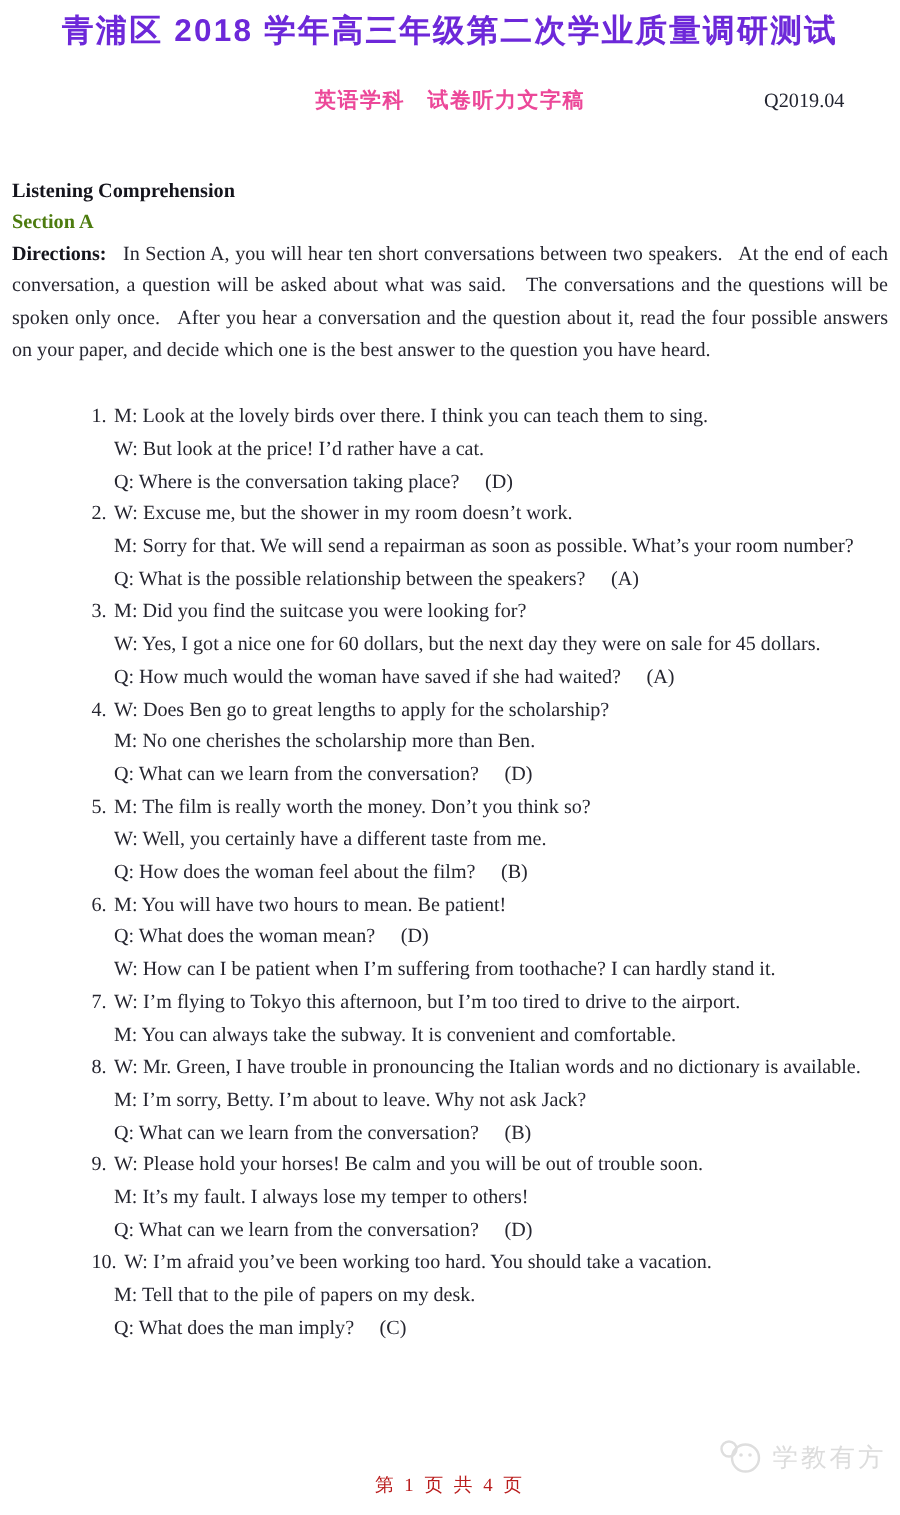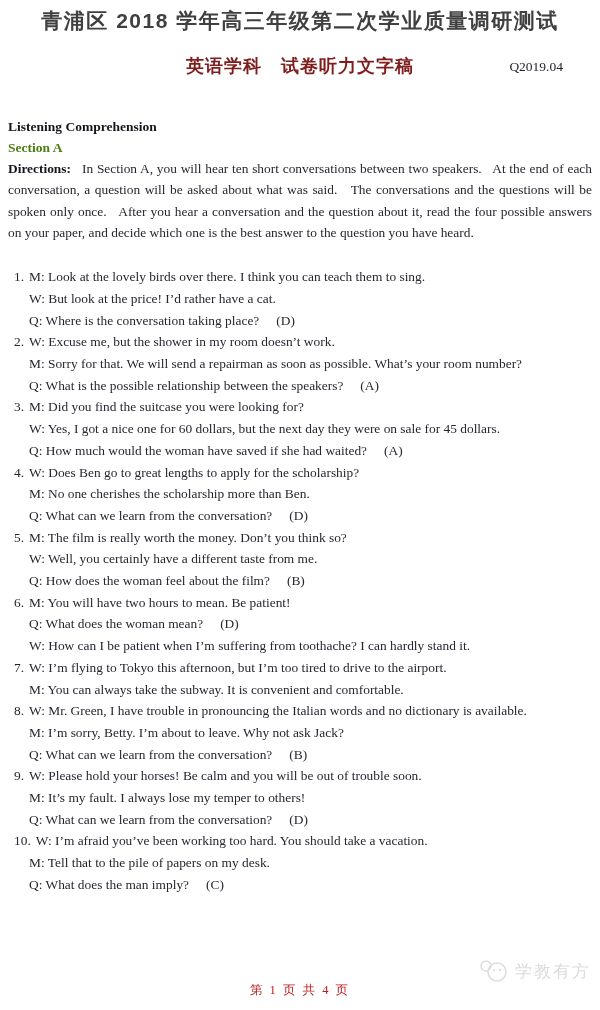--- a/index.html
+++ b/index.html
@@ -14,35 +14,35 @@
     box-sizing: border-box;
   }
   .doc-title {
     padding-top: 9px;
     text-align: center;
     font-family: "Liberation Sans", "DejaVu Sans", sans-serif;
     font-size: 21px;
     line-height: 24px;
     font-weight: bold;
     letter-spacing: 1.5px;
-    color: #404040;
+    color: #6d28d9;
   }
   .subtitle-row {
     position: relative;
     margin-top: 21px;
     height: 24px;
     text-align: center;
   }
   .doc-subtitle {
     font-family: "Liberation Sans", "DejaVu Sans", sans-serif;
-    font-size: 18px;
+    font-size: 14px;
     line-height: 24px;
     font-weight: 600;
     letter-spacing: 1px;
-    color: #7f1d1d;
+    color: #ec4899;
   }
   .doc-code {
     position: absolute;
     right: 37px;
     top: 5px;
     font-size: 13.5px;
     font-weight: normal;
     color: #222430;
   }
   .body-col {
@@ -74,20 +74,21 @@
     color: #15151d;
   }
   .items {
     margin-top: 23px;
   }
   .item-line {
     font-size: 13.4px;
     line-height: 21.7px;
     white-space: nowrap;
     padding-left: 21px;
+    margin-left: 47px;
   }
   .item-line.first {
     padding-left: 6px;
   }
   .item-num {
     margin-right: 5px;
   }
   .answer-letter {
     margin-left: 17px;
   }

